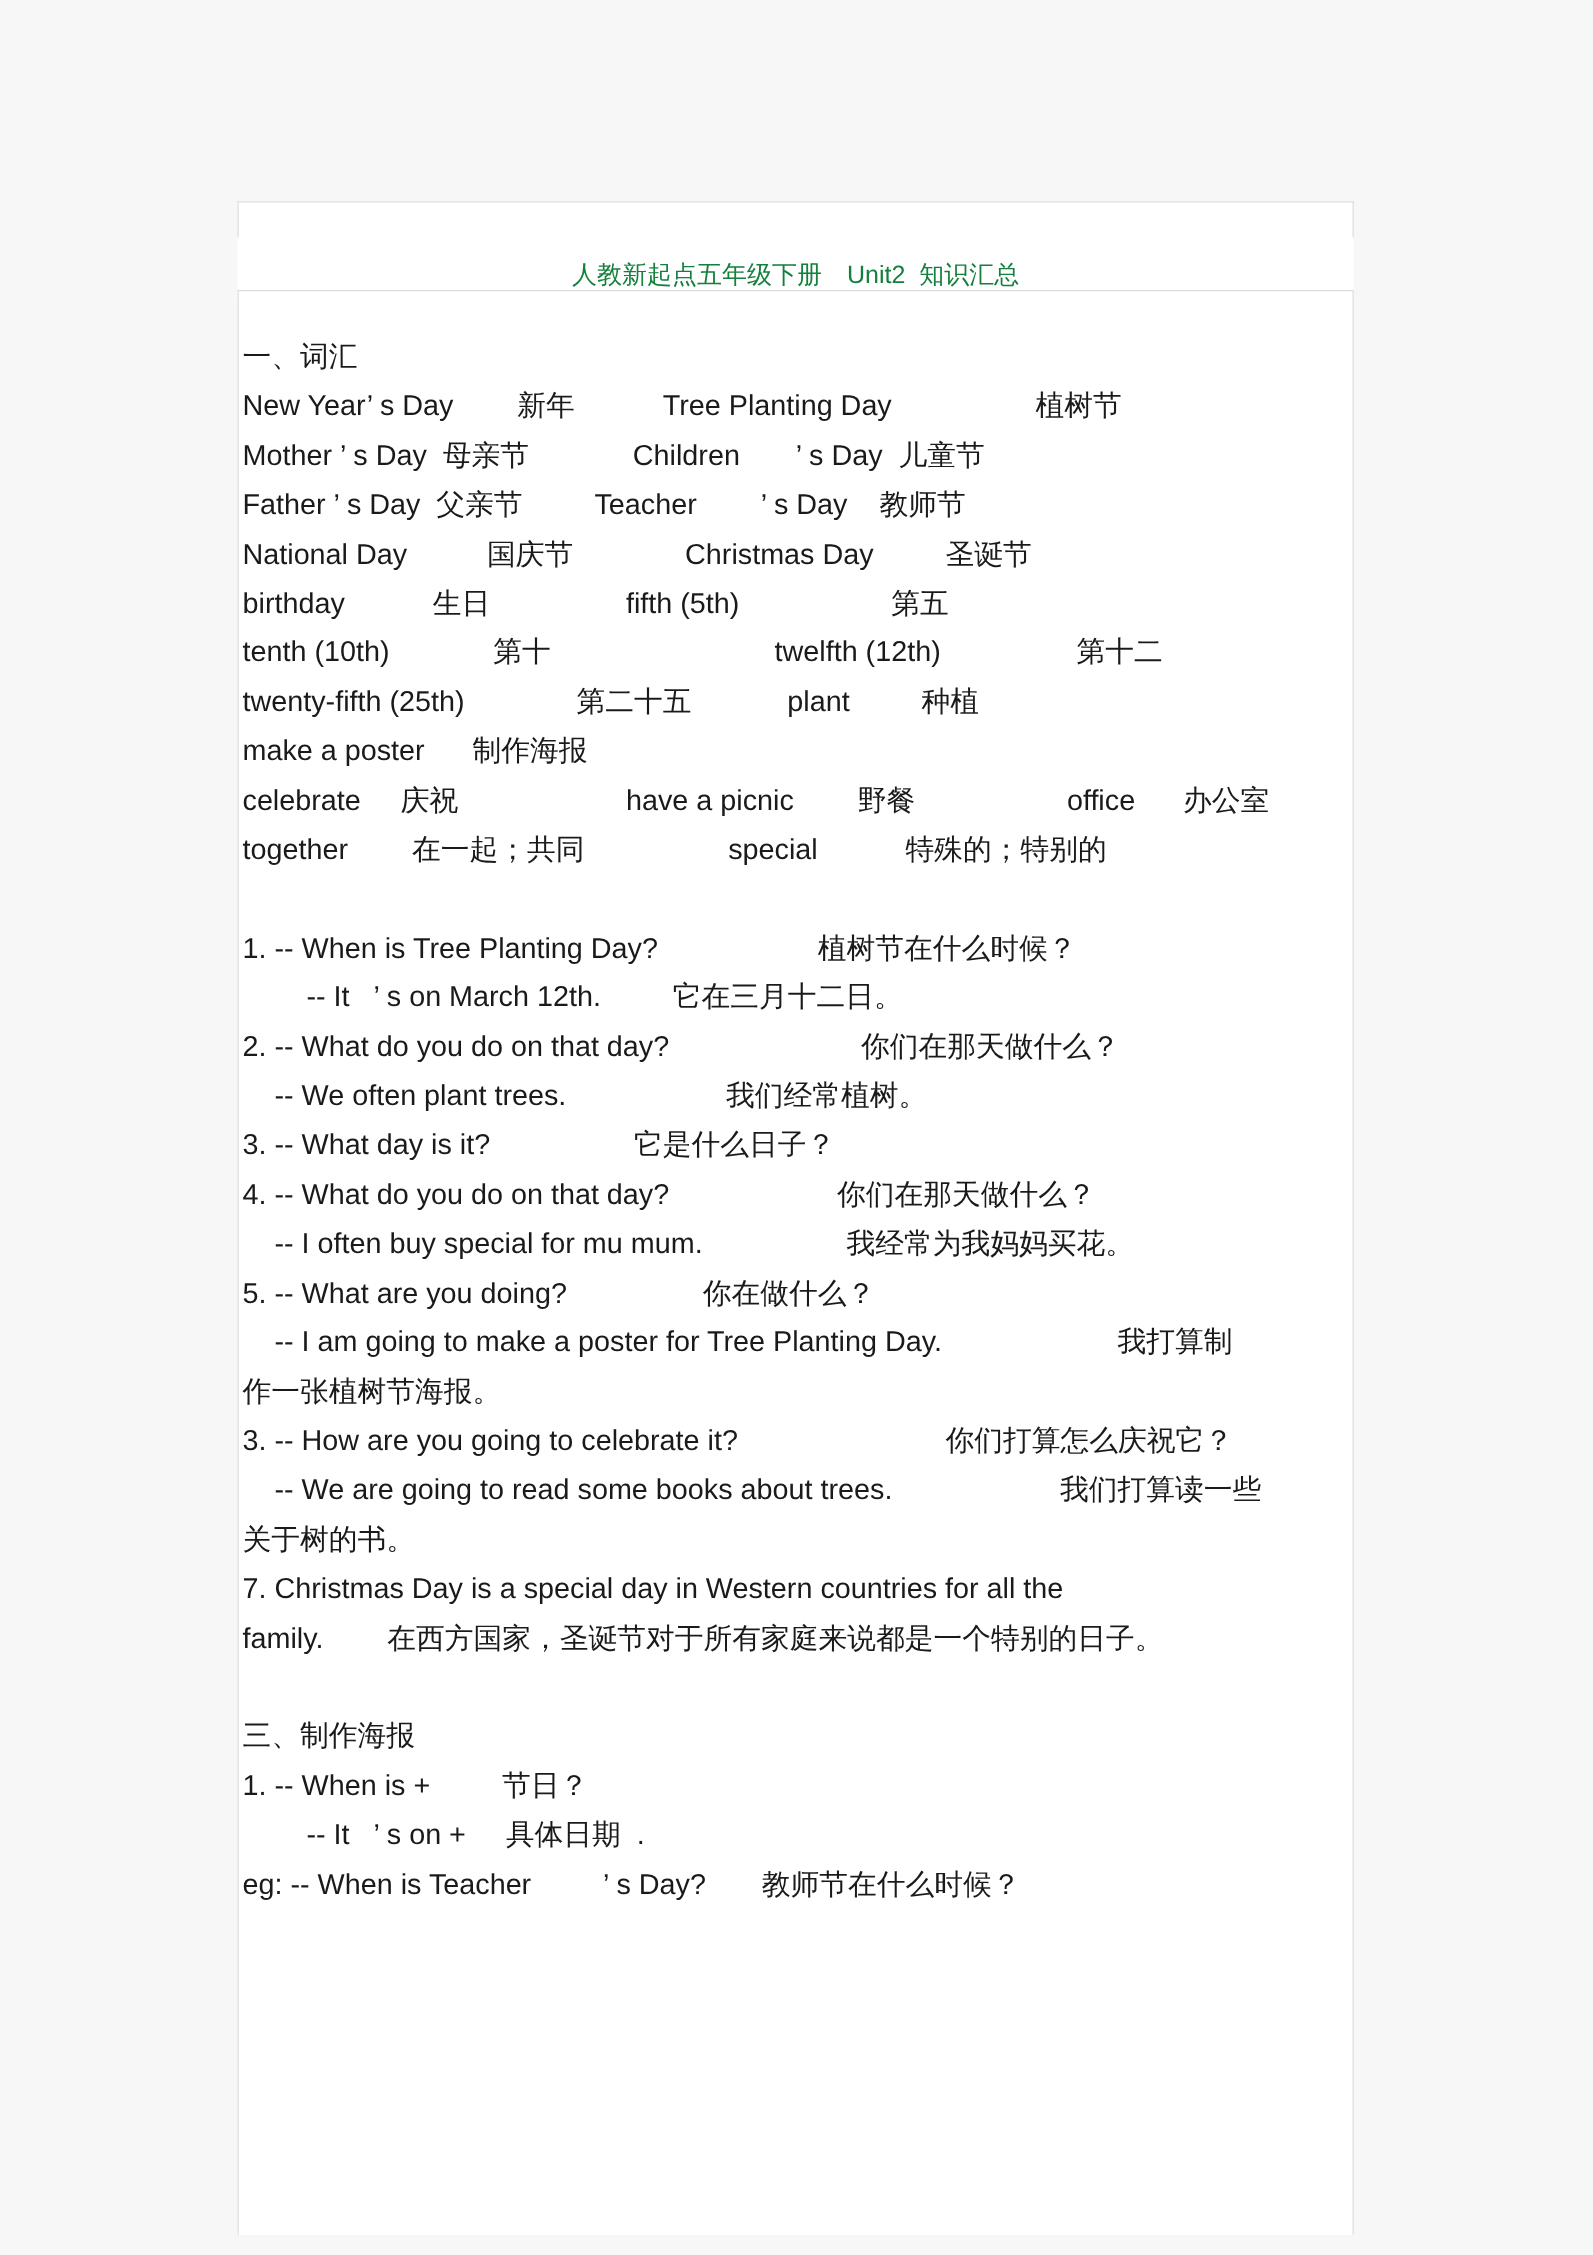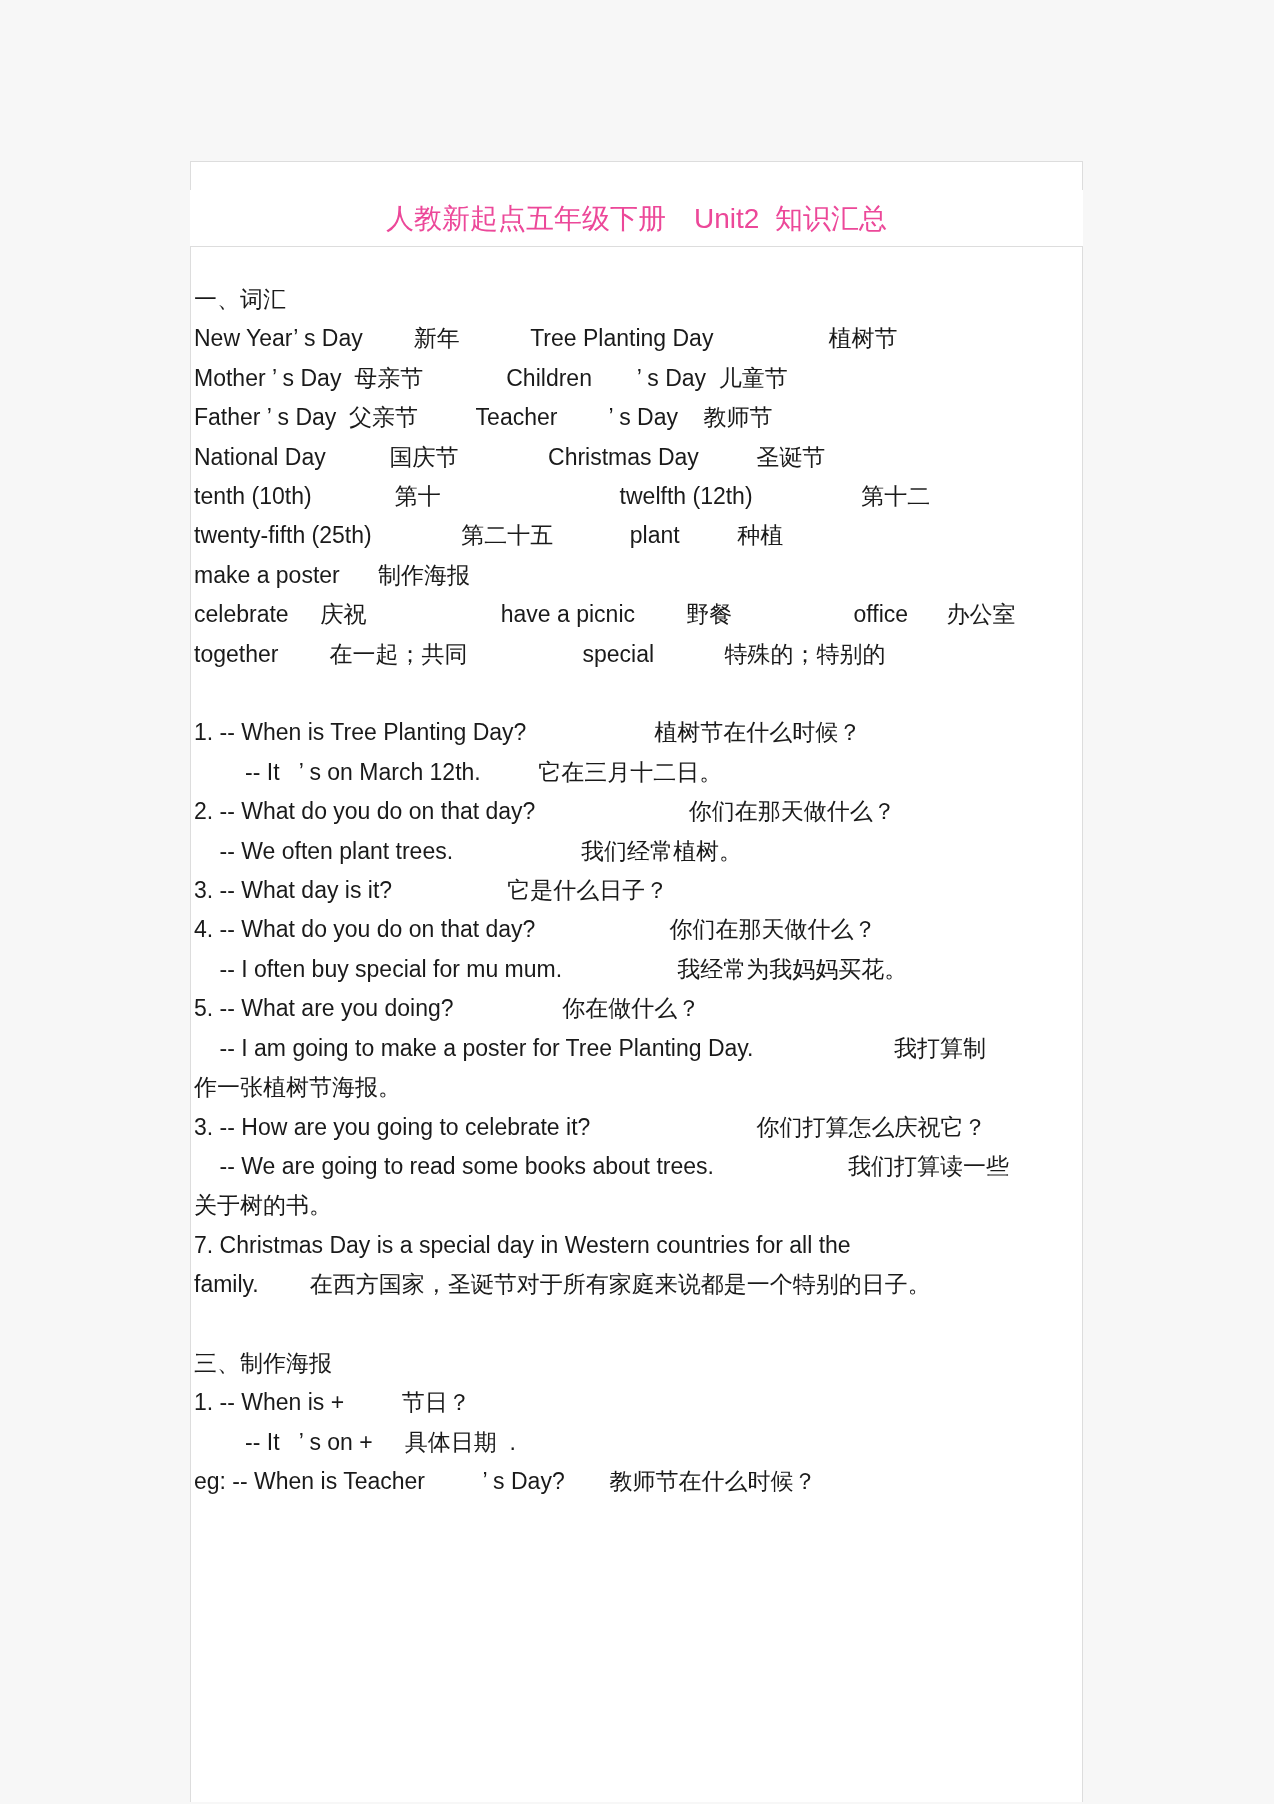--- a/index.html
+++ b/index.html
@@ -28,28 +28,28 @@
     left: 190px;
     top: 190px;
     width: 893px;
     height: 58px;
     background: #ffffff;
     display: flex;
     align-items: center;
     justify-content: center;
   }
   .doc-title {
-    font-size: 28px;
+    font-size: 20px;
     white-space: pre;
-    color: #ec4899;
+    color: #15803d;
   }
   .doc-main {
     position: absolute;
     left: 190px;
-    top: 246px;
+    top: 232px;
     width: 893px;
     height: 1556px;
     box-sizing: border-box;
     background: #ffffff;
     border: 1px solid #dddddd;
     border-bottom: none;
     padding: 33px 2px 0 3px;
     overflow: hidden;
   }
   .doc-line {
@@ -68,20 +68,21 @@
   <div class="doc-title">人教新起点五年级下册　Unit2  知识汇总</div>
 </div>
 
 <div class="doc-main" style="background: rgb(255, 255, 255); border-color: rgb(221, 221, 221);">
   <div>
       <div class="doc-line">一、词汇</div>
       <div class="doc-line">New Year’ s Day        新年           Tree Planting Day                  植树节</div>
       <div class="doc-line">Mother ’ s Day  母亲节             Children       ’ s Day  儿童节</div>
       <div class="doc-line">Father ’ s Day  父亲节         Teacher        ’ s Day    教师节</div>
       <div class="doc-line">National Day          国庆节              Christmas Day         圣诞节</div>
+      <div class="doc-line">birthday           生日                 fifth (5th)                   第五</div>
       <div class="doc-line">tenth (10th)             第十                            twelfth (12th)                 第十二</div>
       <div class="doc-line">twenty-fifth (25th)              第二十五            plant         种植</div>
       <div class="doc-line">make a poster      制作海报</div>
       <div class="doc-line">celebrate     庆祝                     have a picnic        野餐                   office      办公室</div>
       <div class="doc-line">together        在一起；共同                  special           特殊的；特别的</div>
       <div class="doc-line"></div>
       <div class="doc-line">1. -- When is Tree Planting Day?                    植树节在什么时候？</div>
       <div class="doc-line">        -- It   ’ s on March 12th.         它在三月十二日。</div>
       <div class="doc-line">2. -- What do you do on that day?                        你们在那天做什么？</div>
       <div class="doc-line">    -- We often plant trees.                    我们经常植树。</div>

